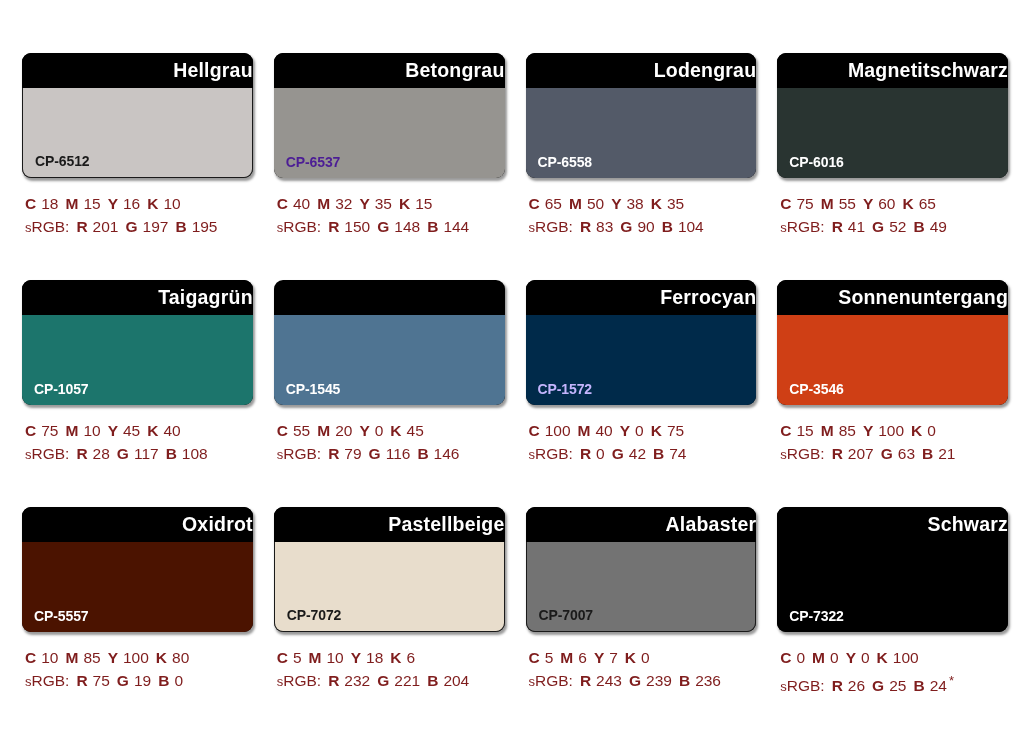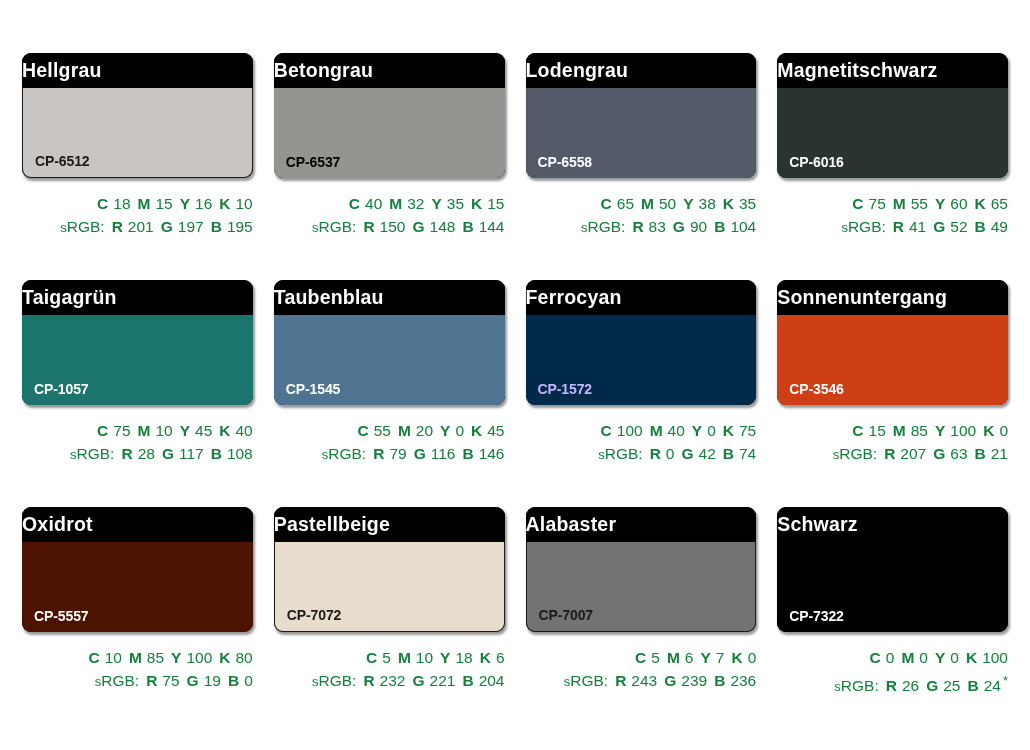--- a/index.html
+++ b/index.html
@@ -43,21 +43,21 @@
   }
   .chip-header {
     position: absolute;
     left: 0;
     top: 0;
     width: 100%;
     height: 35px;
     background: #000000;
     display: flex;
     align-items: center;
-    justify-content: flex-start;
+    justify-content: flex-end;
     z-index: 2;
   }
   .chip-header-title {
     color: #ffffff;
     font-size: 19.5px;
     font-weight: bold;
     letter-spacing: 0.2px;
     line-height: 1;
     white-space: nowrap;
   }
@@ -89,22 +89,21 @@
   }
   .card-specs {
     margin-top: 14px;
     padding-left: 3px;
     color: #000000;
   }
   .spec-line {
     font-size: 15.5px;
     line-height: 23px;
     white-space: nowrap;
-    color: #15803d;
-    text-align: right;
+    color: #7f1d1d;
   }
   .spec-line .k {
     font-weight: bold;
   }
   .spec-line .v {
     font-weight: normal;
   }
   .spec-line .sep {
     display: inline-block;
     width: 7px;
@@ -140,21 +139,21 @@
           </div>
         </div>
         <div class="card-specs">
           <div class="spec-line"><span class="k">C</span><span class="sep-wide"> </span><span class="v">18</span><span class="sep"> </span><span class="k">M</span><span class="sep-wide"> </span><span class="v">15</span><span class="sep"> </span><span class="k">Y</span><span class="sep-wide"> </span><span class="v">16</span><span class="sep"> </span><span class="k">K</span><span class="sep-wide"> </span><span class="v">10</span></div>
           <div class="spec-line"><span class="spec-label-srgb"><span class="small-s">s</span>RGB:</span><span class="sep"> </span><span class="k">R</span><span class="sep-wide"> </span><span class="v">201</span><span class="sep"> </span><span class="k">G</span><span class="sep-wide"> </span><span class="v">197</span><span class="sep"> </span><span class="k">B</span><span class="sep-wide"> </span><span class="v">195</span></div>
         </div>
       </div>
       <div class="color-card">
         <div class="card-chip">
           <div class="chip-body" style="background: rgb(150, 148, 144);">
-            <div class="chip-code" style="color: #000000;">CP-6537</div>
+            <div class="chip-code" style="color: #4c1d95;">CP-6537</div>
           </div>
           <div class="chip-header">
             <span class="chip-header-title">Betongrau</span>
           </div>
         </div>
         <div class="card-specs">
           <div class="spec-line"><span class="k">C</span><span class="sep-wide"> </span><span class="v">40</span><span class="sep"> </span><span class="k">M</span><span class="sep-wide"> </span><span class="v">32</span><span class="sep"> </span><span class="k">Y</span><span class="sep-wide"> </span><span class="v">35</span><span class="sep"> </span><span class="k">K</span><span class="sep-wide"> </span><span class="v">15</span></div>
           <div class="spec-line"><span class="spec-label-srgb"><span class="small-s">s</span>RGB:</span><span class="sep"> </span><span class="k">R</span><span class="sep-wide"> </span><span class="v">150</span><span class="sep"> </span><span class="k">G</span><span class="sep-wide"> </span><span class="v">148</span><span class="sep"> </span><span class="k">B</span><span class="sep-wide"> </span><span class="v">144</span></div>
         </div>
       </div>
@@ -197,23 +196,20 @@
         </div>
         <div class="card-specs">
           <div class="spec-line"><span class="k">C</span><span class="sep-wide"> </span><span class="v">75</span><span class="sep"> </span><span class="k">M</span><span class="sep-wide"> </span><span class="v">10</span><span class="sep"> </span><span class="k">Y</span><span class="sep-wide"> </span><span class="v">45</span><span class="sep"> </span><span class="k">K</span><span class="sep-wide"> </span><span class="v">40</span></div>
           <div class="spec-line"><span class="spec-label-srgb"><span class="small-s">s</span>RGB:</span><span class="sep"> </span><span class="k">R</span><span class="sep-wide"> </span><span class="v">28</span><span class="sep"> </span><span class="k">G</span><span class="sep-wide"> </span><span class="v">117</span><span class="sep"> </span><span class="k">B</span><span class="sep-wide"> </span><span class="v">108</span></div>
         </div>
       </div>
       <div class="color-card">
         <div class="card-chip">
           <div class="chip-body" style="background: rgb(79, 116, 146);">
             <div class="chip-code" style="color: rgb(255, 255, 255);">CP-1545</div>
-          </div>
-          <div class="chip-header">
-            <span class="chip-header-title">Taubenblau</span>
           </div>
         </div>
         <div class="card-specs">
           <div class="spec-line"><span class="k">C</span><span class="sep-wide"> </span><span class="v">55</span><span class="sep"> </span><span class="k">M</span><span class="sep-wide"> </span><span class="v">20</span><span class="sep"> </span><span class="k">Y</span><span class="sep-wide"> </span><span class="v">0</span><span class="sep"> </span><span class="k">K</span><span class="sep-wide"> </span><span class="v">45</span></div>
           <div class="spec-line"><span class="spec-label-srgb"><span class="small-s">s</span>RGB:</span><span class="sep"> </span><span class="k">R</span><span class="sep-wide"> </span><span class="v">79</span><span class="sep"> </span><span class="k">G</span><span class="sep-wide"> </span><span class="v">116</span><span class="sep"> </span><span class="k">B</span><span class="sep-wide"> </span><span class="v">146</span></div>
         </div>
       </div>
       <div class="color-card">
         <div class="card-chip">
           <div class="chip-body" style="background: rgb(0, 42, 74);">

